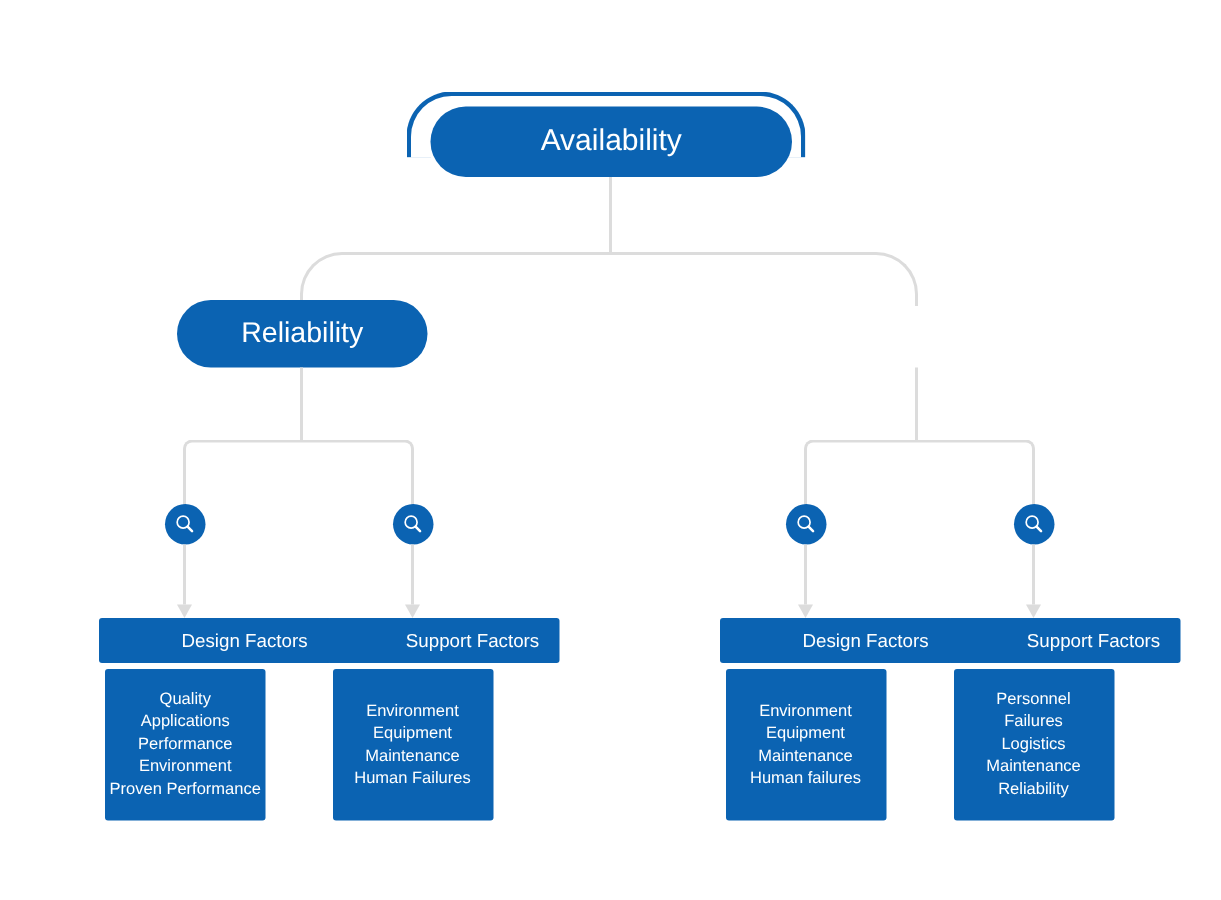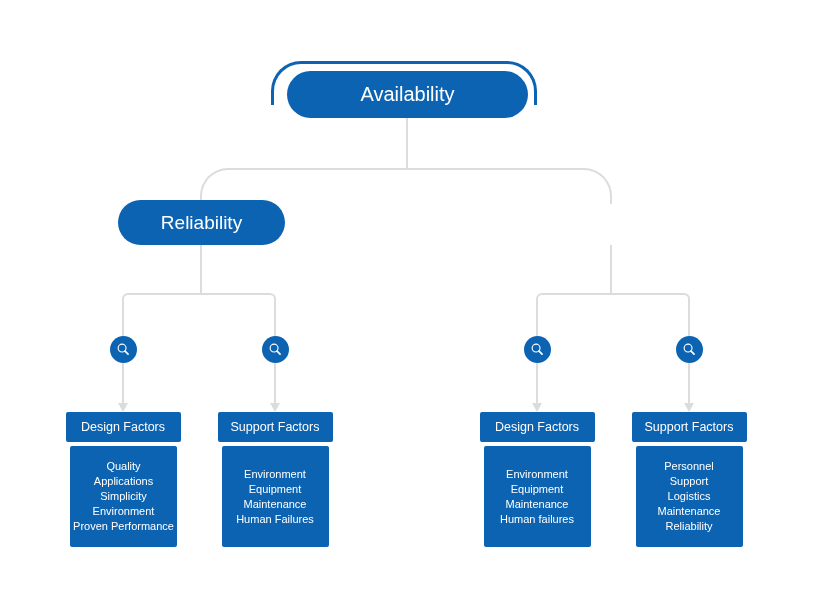--- a/index.html
+++ b/index.html
@@ -76,20 +76,21 @@
   
   .factor-header {
     position: absolute;
     top: 412px;
     width: 115px; height: 30px;
     background: var(--primary, #0b63b2);
     color: #fff;
     font-size: 12.5px;
     display: flex; align-items: center; justify-content: center;
     border-radius: 2px;
+    padding-left: 40px;
   }
   .factor-list {
     position: absolute;
     top: 446px;
     width: 107px; height: 101px;
     background: var(--primary, #0b63b2);
     color: #fff;
     font-size: 11px;
     line-height: 15px;
     display: flex; flex-direction: column; align-items: center; justify-content: center;
@@ -152,21 +153,21 @@
   <div class="arrow-head" style="left:532px;"></div>
   <div class="arrow-shaft" style="left:688px;"></div>
   <div class="arrow-head" style="left:684px;"></div>
 
   <div class="factor-header" style="left:65.5px;">
     <span>Design Factors</span>
   </div>
   <div class="factor-list" style="left:70px;">
     <div>Quality</div>
     <div>Applications</div>
-    <div>Simplicity</div>
+    <div>Performance</div>
     <div>Environment</div>
     <div>Proven Performance</div>
   </div>
 
   <div class="factor-header" style="left:217.5px;">
     <span>Support Factors</span>
   </div>
   <div class="factor-list" style="left:221.5px;">
     <div>Environment</div>
     <div>Equipment</div>
@@ -182,19 +183,19 @@
     <div>Equipment</div>
     <div>Maintenance</div>
     <div>Human failures</div>
   </div>
 
   <div class="factor-header" style="left:631.5px;">
     <span>Support Factors</span>
   </div>
   <div class="factor-list" style="left:635.5px;text-align:right;">
     <div>Personnel</div>
-    <div>Support</div>
+    <div>Failures</div>
     <div>Logistics</div>
     <div>Maintenance</div>
     <div>Reliability</div>
   </div>
 
 </div>
 
 </body></html>

